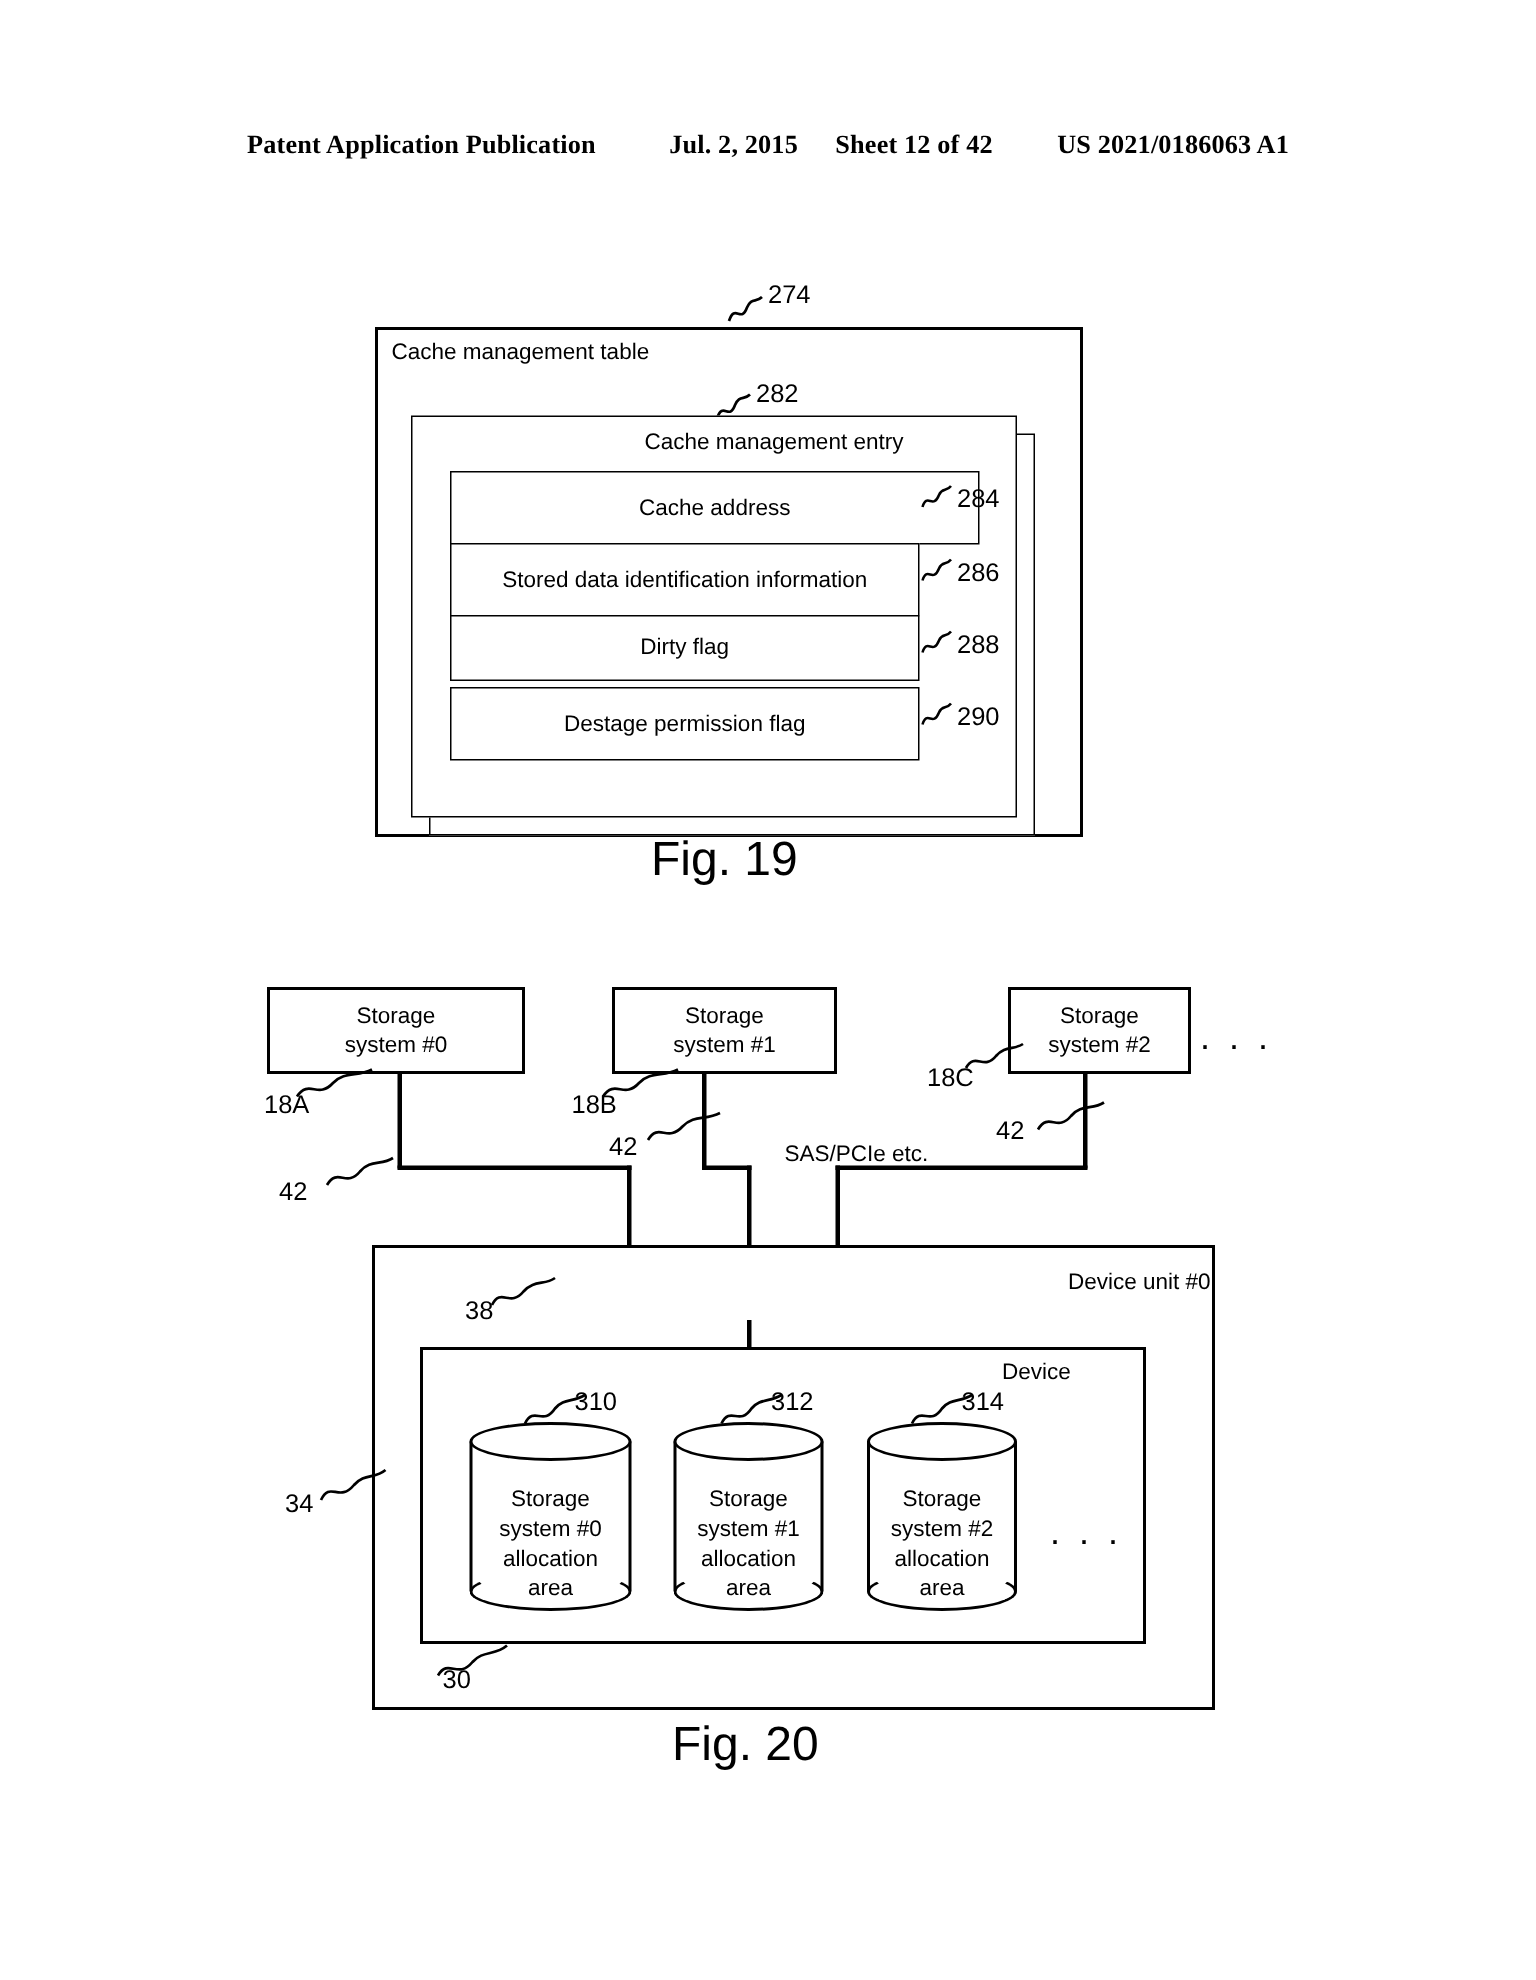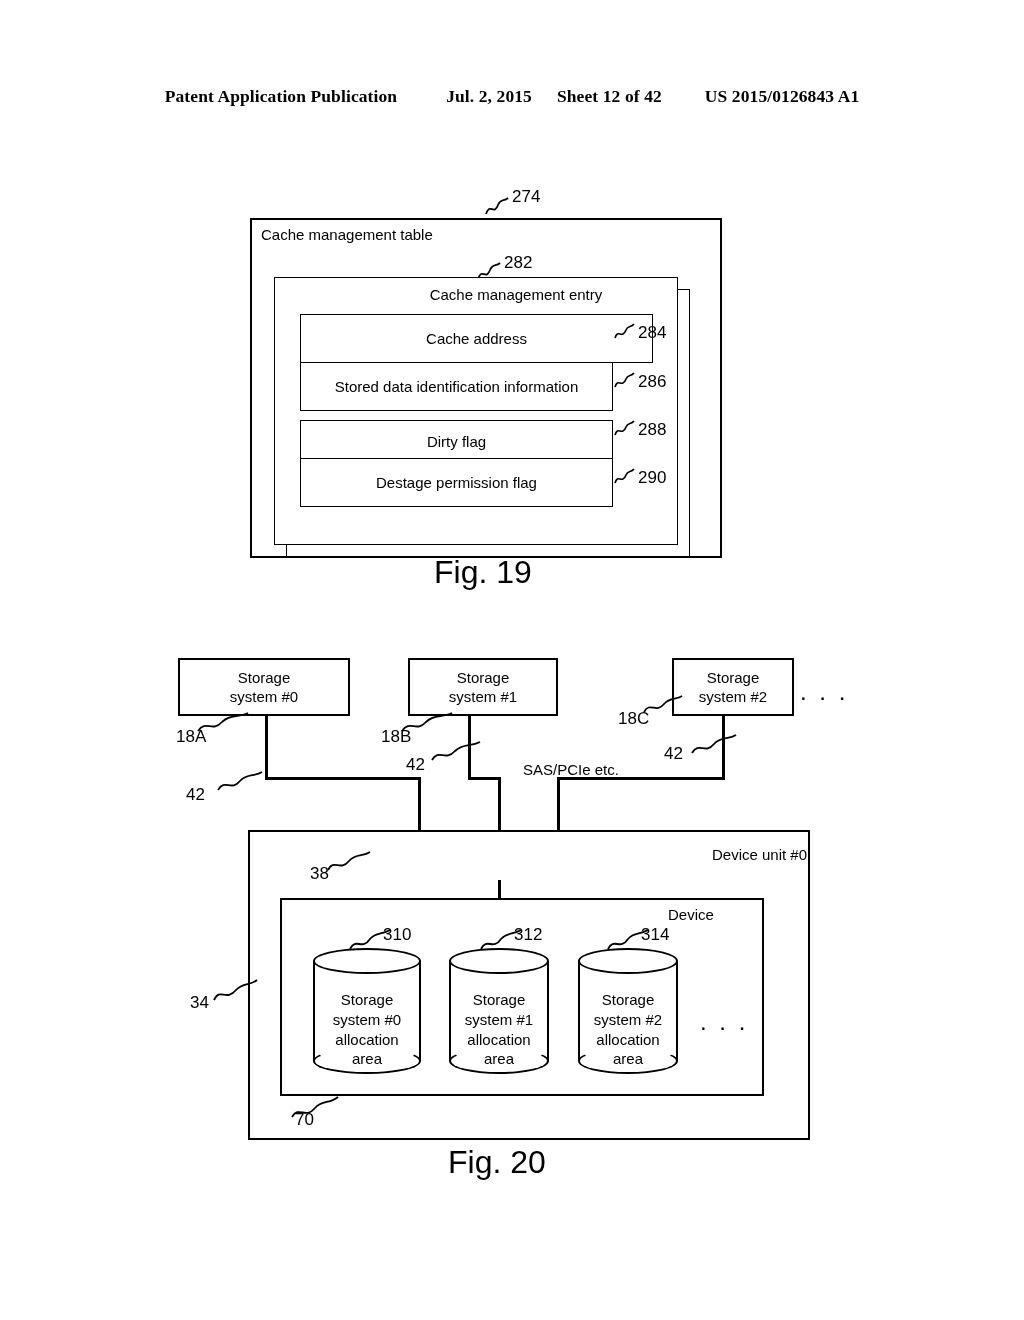--- a/index.html
+++ b/index.html
@@ -133,21 +133,21 @@
 
 <div id="page">
 
   <div id="pub-header">
     <span class="seg">Patent Application Publication</span>
     <span class="gap-lg"></span>
     <span class="seg">Jul. 2, 2015</span>
     <span class="gap-sm"></span>
     <span class="seg">Sheet 12 of 42</span>
     <span class="gap-md"></span>
-    <span class="seg">US 2015/0126843 A1</span>
+    <span class="seg">US 2021/0186063 A1</span>
   </div>
 
   <svg class="squiggle" style="left:484px; top:196px;" width="40" height="22">
     <path d="M2,18 C6,6 10,20 14,9 C17,2 20,6 24,2" stroke="#000" stroke-width="1.8" fill="none"></path>
   </svg>
   <div class="refnum" style="left:512px; top:187px;">274</div>
 
   <div class="box" style="left:250px; top:218px; width:472px; height:340px;"></div>
   <div class="lbl" style="left:261px; top:225px;">Cache management table</div>
 
@@ -170,21 +170,21 @@
   <div class="refnum" style="left:638px; top:323px;">284</div>
 
   <div class="boxthin" style="left:300px; top:362px; width:313px; height:49px;">
     <div class="ctr" style="left:0; top:0; width:100%; height:100%; position:absolute;">Stored data identification  information</div>
   </div>
   <svg class="squiggle" style="left:614px; top:371px;" width="26" height="20">
     <path d="M1,16 C4,6 8,18 12,8 C14,3 17,6 20,2" stroke="#000" stroke-width="1.7" fill="none"></path>
   </svg>
   <div class="refnum" style="left:638px; top:372px;">286</div>
 
-  <div class="boxthin" style="left:300px; top:420px; width:313px; height:44px;">
+  <div class="boxthin" style="left:300px; top:410px; width:313px; height:44px;">
     <div class="ctr" style="left:0; top:0; width:100%; height:100%; position:absolute;">Dirty flag</div>
   </div>
   <svg class="squiggle" style="left:614px; top:419px;" width="26" height="20">
     <path d="M1,16 C4,6 8,18 12,8 C14,3 17,6 20,2" stroke="#000" stroke-width="1.7" fill="none"></path>
   </svg>
   <div class="refnum" style="left:638px; top:420px;">288</div>
 
   <div class="boxthin" style="left:300px; top:458px; width:313px; height:49px;">
     <div class="ctr" style="left:0; top:0; width:100%; height:100%; position:absolute;">Destage permission flag</div>
   </div>
@@ -269,21 +269,21 @@
   </svg>
   <div class="refnum" style="left:310px; top:864px;">38</div>
 
   <div class="wire" style="left:498px; top:880px; width:2.6px; height:19px;"></div>
 
   <div class="box" style="left:280px; top:898px; width:484px; height:198px;"></div>
   <div class="lbl" style="left:668px; top:905px;">Device</div>
   <svg class="squiggle" style="left:290px; top:1095px;" width="52" height="26">
     <path d="M2,22 C9,10 15,25 25,13 C32,5 40,9 48,2" stroke="#000" stroke-width="1.8" fill="none"></path>
   </svg>
-  <div class="refnum" style="left:295px; top:1110px;">70</div>
+  <div class="refnum" style="left:295px; top:1110px;">30</div>
 
   <svg class="squiggle" style="left:348px; top:927px;" width="44" height="24">
     <path d="M2,22 C8,10 14,24 22,12 C28,5 34,8 42,3" stroke="#000" stroke-width="1.8" fill="none"></path>
   </svg>
   <div class="refnum" style="left:383px; top:925px;">310</div>
   <div class="cyl" style="left:313px; top:948px; width:108px; height:126px;">
     <div class="body" style="top:13px; height:100px;"></div>
 
     <div class="bot-e" style="top:100px; height:26px;"></div>
     <div class="top-e" style="top:0px; height:26px;"></div>

